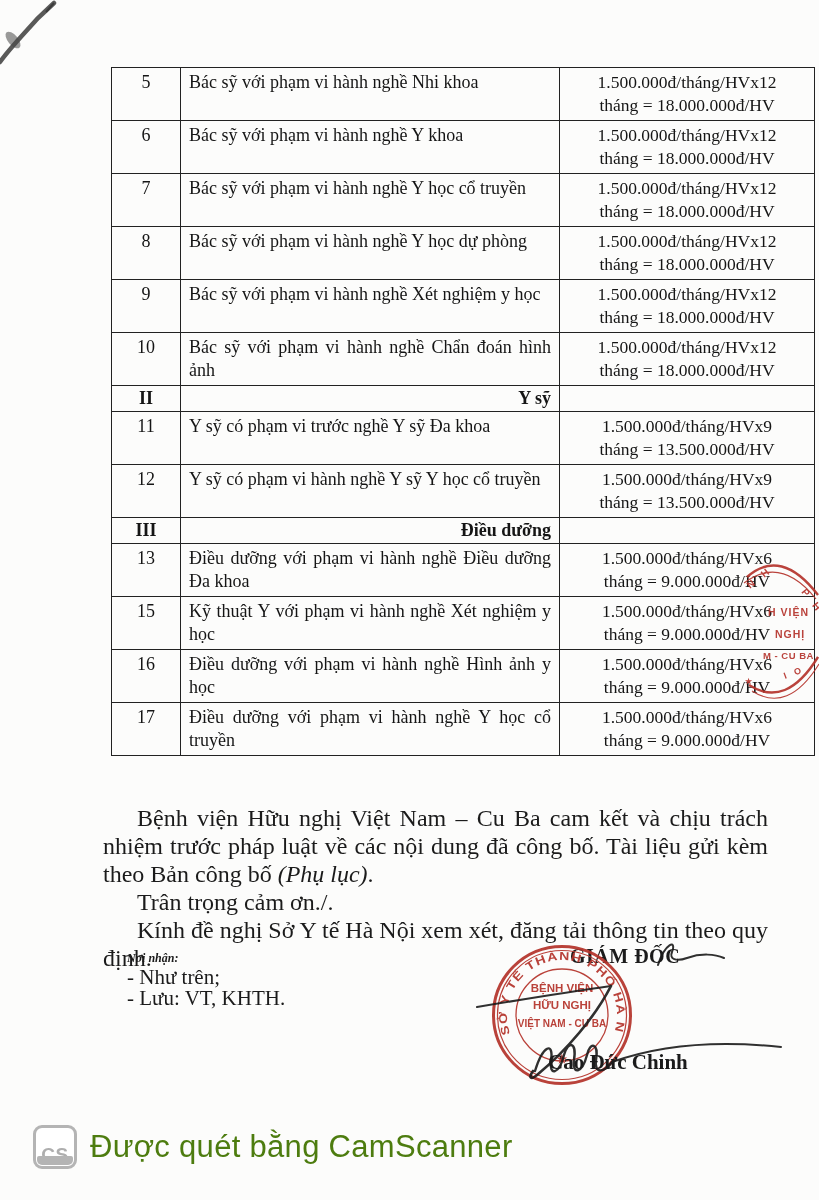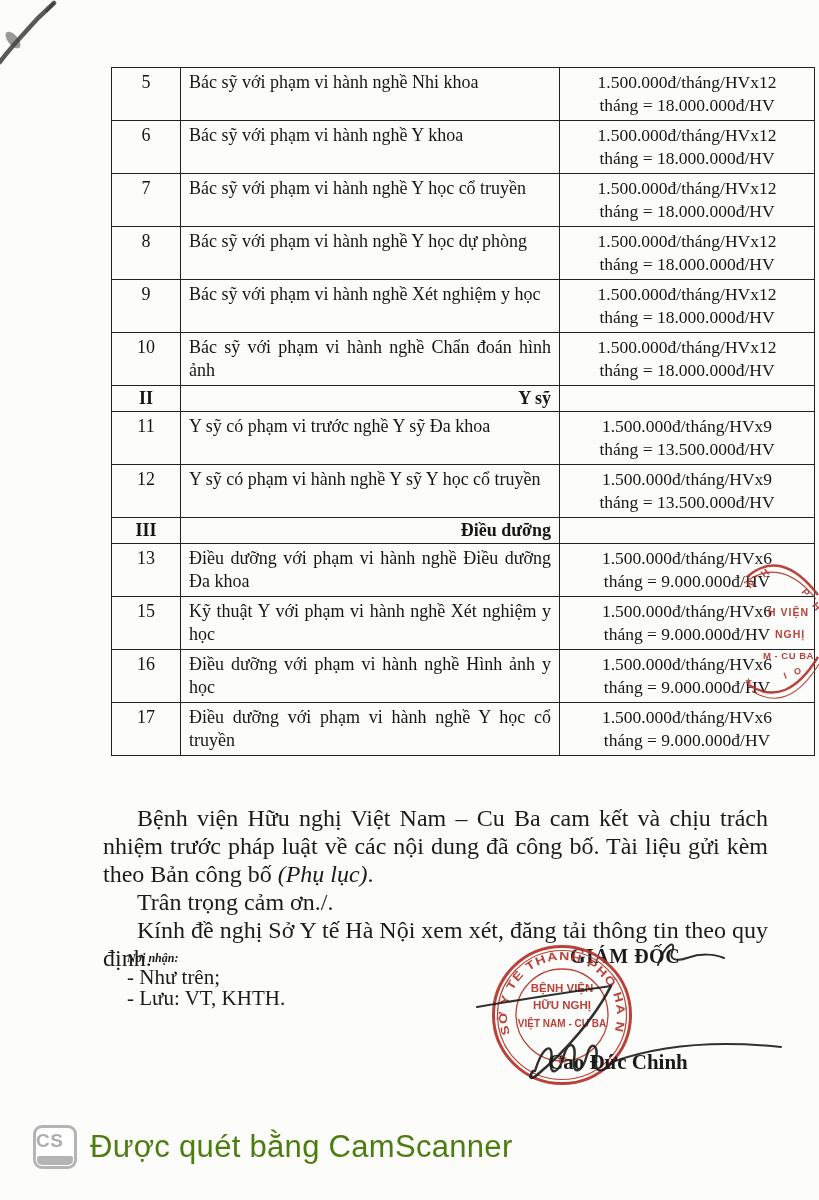--- a/index.html
+++ b/index.html
@@ -39,21 +39,21 @@
 
   
   .edge-stamp-clip{position:absolute;left:741px;top:545px;width:78px;height:160px;
     overflow:hidden;opacity:.92;}
 
   
   .camscanner-bar{position:absolute;left:33px;top:1125px;display:flex;align-items:center;
     gap:13px;font-family:"Liberation Sans", sans-serif;}
   .cs-icon{position:relative;width:38px;height:38px;border:3.5px solid #b4b4b4;
     border-radius:9px;background:#fff;}
-  .cs-letters{display:block;margin-top:2px;font-weight:bold;font-size:19px;
+  .cs-letters{display:block;text-align:center;margin-top:16px;font-weight:bold;font-size:19px;
     color:#aeaeae;letter-spacing:.5px;}
   .cs-bed{position:absolute;left:1px;right:1px;bottom:1px;height:9px;background:#b4b4b4;
     border-radius:2px 2px 5px 5px;}
   .cs-text{font-size:31px;color:#4d7c0f;letter-spacing:.3px;}
 
   .stamp-text{font-family:"Liberation Sans", sans-serif;font-weight:bold;}
 </style>
 </head>
 <body>
 

